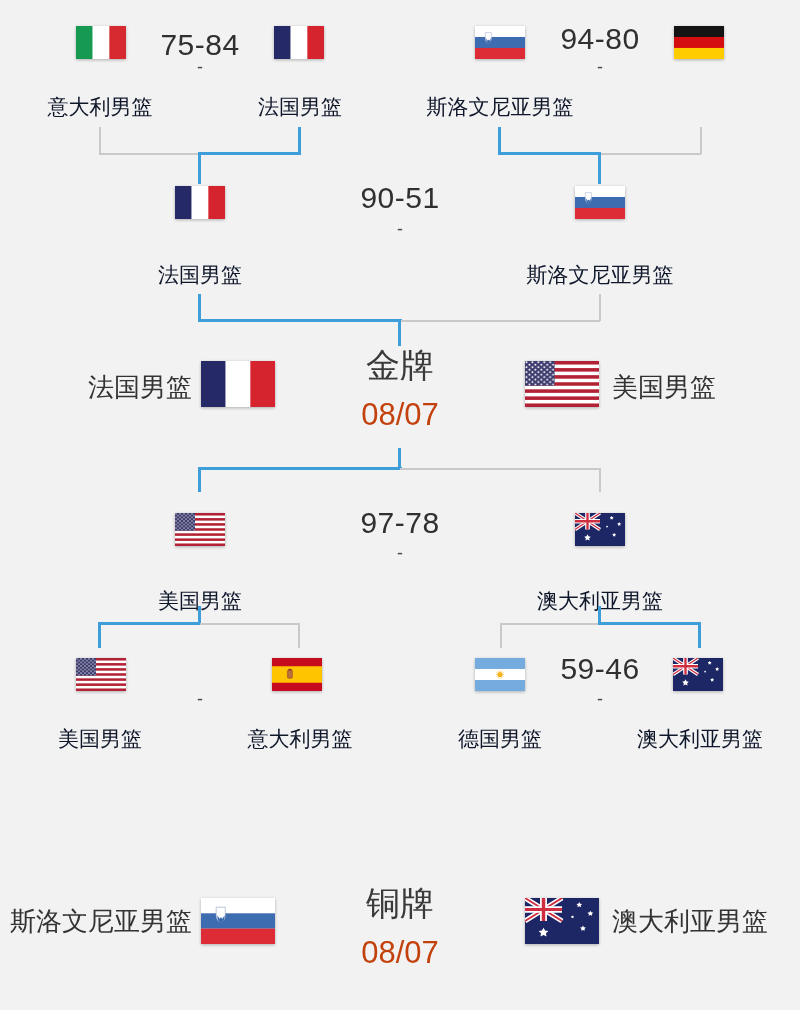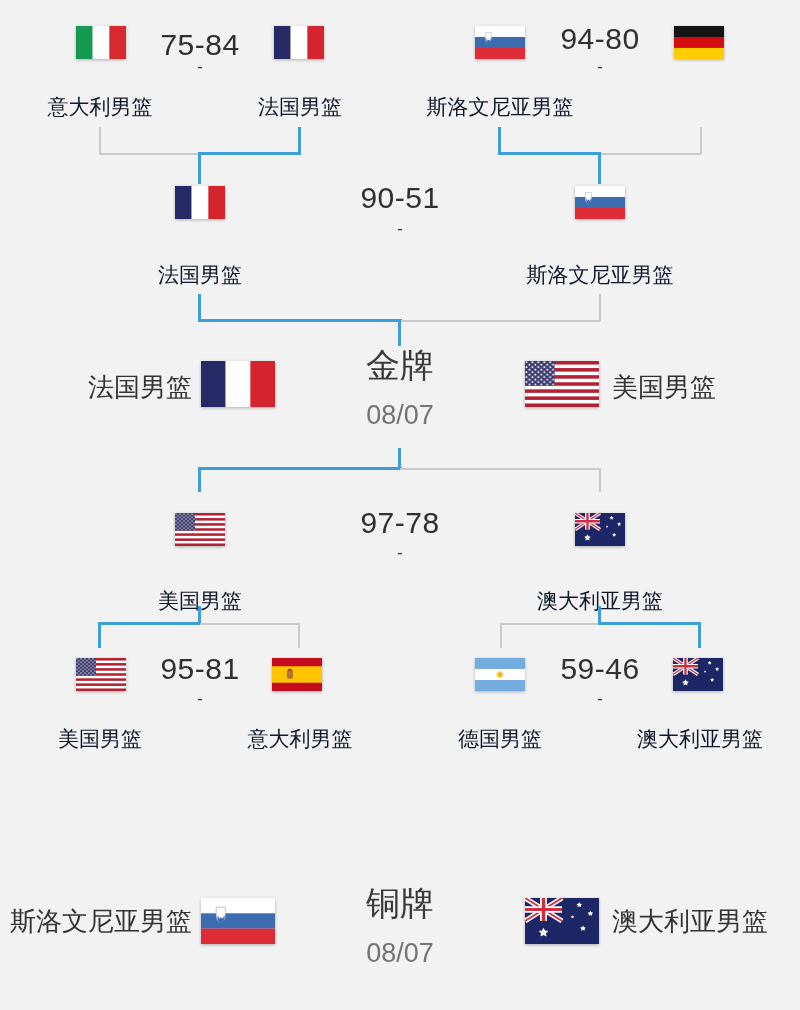--- a/index.html
+++ b/index.html
@@ -3,21 +3,21 @@
 <meta charset="utf-8">
 <style>
   html,body{margin:0;padding:0;}
   body{font-family:"Liberation Sans","DejaVu Sans",sans-serif;background:#f2f2f3;}
   #canvas{position:relative;width:800px;height:1010px;background:#f2f2f3;overflow:hidden;}
   .score{position:absolute;width:160px;text-align:center;font-size:30px;line-height:34px;color:#303030;letter-spacing:.5px;}
   .dash{position:absolute;width:160px;text-align:center;font-size:18px;line-height:18px;color:#4a4a4a;}
   .lbl{position:absolute;width:200px;text-align:center;font-size:21px;line-height:26px;color:#0f172a;white-space:nowrap;}
   .mlbl{position:absolute;font-size:26px;line-height:30px;color:#333;white-space:nowrap;}
   .mtitle{position:absolute;width:200px;text-align:center;font-size:34px;line-height:38px;color:#3a3a3a;}
-  .mdate{position:absolute;width:200px;text-align:center;font-size:27px;line-height:30px;color:#737373;}
+  .mdate{position:absolute;width:200px;text-align:center;font-size:31px;line-height:30px;color:#c2410c;}
   .flag{position:absolute;box-shadow:0 1px 3px rgba(0,0,0,.28);background:#fff;}
   .f-sm{width:50px;height:33px;}
   .f-lg{width:74px;height:46px;}
   .flag svg{display:block;width:100%;height:100%;}
   .hline,.vline{position:absolute;}
   .hline.blue{height:3px;background:#3d9ed9;}
   .hline.gray{height:2px;background:#c9c9cc;}
   .vline.blue{width:3px;background:#3d9ed9;}
   .vline.gray{width:2px;background:#c9c9cc;}
 </style>
@@ -209,21 +209,20 @@
     <rect width="24" height="21.5" fill="#3c3b6e"></rect>
     <defs>
           <pattern id="us10" width="4.8" height="4.3" patternUnits="userSpaceOnUse">
             <circle cx="1.2" cy="1.1" r="0.8" fill="#fff"></circle>
             <circle cx="3.6" cy="3.25" r="0.8" fill="#fff"></circle>
           </pattern>
         </defs>
     <rect width="24" height="21.5" fill="url(#us10)"></rect>
       </svg>
     </span>
-  <div class="score" style="left:120px;top:652px;">95-81</div>
   <div class="dash" style="left:120px;top:690px;">-</div>
   <span class="flag f-sm" style="left:272px;top:658px;">
       <svg viewBox="0 0 60 40" preserveAspectRatio="none">
         <rect width="60" height="40" fill="#ffc400"></rect>
         <rect width="60" height="10" fill="#c60b1e"></rect>
         <rect y="30" width="60" height="10" fill="#c60b1e"></rect>
     <rect x="18.5" y="14.5" width="6" height="10" rx="1.5" fill="#b5713d" stroke="#953a20" stroke-width="0.6"></rect>
         <rect x="19.5" y="13.2" width="4" height="2" fill="#953a20"></rect>
       </svg>
     </span>

